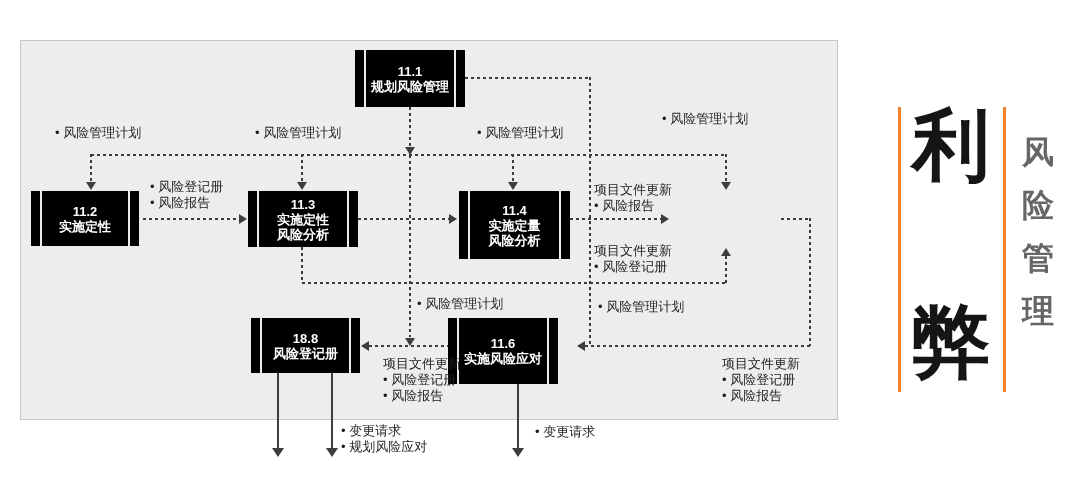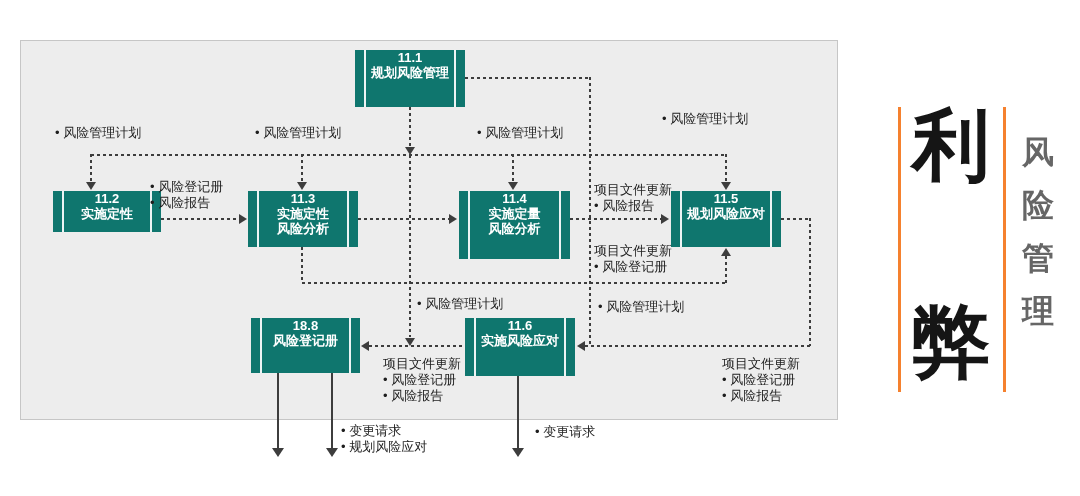--- a/index.html
+++ b/index.html
@@ -14,22 +14,22 @@
          background:repeating-linear-gradient(180deg,#3d3d3d 0 3px,transparent 3px 6px);}
   .sline{position:absolute;width:2px;background:#3d3d3d;}
   .arr{position:absolute;width:0;height:0;border-style:solid;}
   .arr.down {border-width:8px 5px 0 5px;border-color:#3d3d3d transparent transparent transparent;}
   .arr.up   {border-width:0 5px 8px 5px;border-color:transparent transparent #3d3d3d transparent;}
   .arr.left {border-width:5px 8px 5px 0;border-color:transparent #3d3d3d transparent transparent;}
   .arr.right{border-width:5px 0 5px 8px;border-color:transparent transparent transparent #3d3d3d;}
   .sarr{position:absolute;width:0;height:0;border-style:solid;
         border-width:9px 6px 0 6px;border-color:#3d3d3d transparent transparent transparent;}
   
-  .pbox{position:absolute;background:#0f766e;color:#fff;display:flex;flex-direction:column;
-        align-items:center;text-align:center;font-weight:bold;
+  .pbox{position:absolute;background:#000000;color:#fff;display:flex;flex-direction:column;
+        align-items:center;justify-content:center;text-align:center;font-weight:bold;
         font-size:13px;line-height:15px;box-sizing:border-box;}
   .pbox::before,.pbox::after{content:"";position:absolute;top:0;bottom:0;width:2px;
         background:rgba(255,255,255,.92);}
   .pbox::before{left:9px;}
   .pbox::after{right:9px;}
   .pbox span{display:block;position:relative;z-index:1;}
   
   .lbl{position:absolute;font-size:13px;line-height:16px;color:#1e1e1e;white-space:nowrap;}
   .lbl span{display:block;}
   
@@ -90,39 +90,35 @@
   <div class="sarr" style="left:272px;top:448px"></div>
   <div class="sline" style="left:331px;top:373px;height:76px"></div>
   <div class="sarr" style="left:326px;top:448px"></div>
   <div class="sline" style="left:517px;top:373px;height:76px"></div>
   <div class="sarr" style="left:512px;top:448px"></div>
 
   <div class="pbox" style="left:355px;top:50px;width:110px;height:57px">
     <span>11.1</span>
     <span>规划风险管理</span>
   </div>
-  <div class="pbox" style="left:53px;top:191px;width:108px;height:41px">
+  <div class="pbox" style="left:31px;top:191px;width:108px;height:55px">
     <span>11.2</span>
     <span>实施定性</span>
   </div>
   <div class="pbox" style="left:248px;top:191px;width:110px;height:56px">
     <span>11.3</span>
     <span>实施定性</span>
     <span>风险分析</span>
   </div>
   <div class="pbox" style="left:459px;top:191px;width:111px;height:68px">
     <span>11.4</span>
     <span>实施定量</span>
     <span>风险分析</span>
   </div>
-  <div class="pbox" style="left:671px;top:191px;width:110px;height:56px">
-    <span>11.5</span>
-    <span>规划风险应对</span>
-  </div>
-  <div class="pbox" style="left:465px;top:318px;width:110px;height:58px">
+  <div class="pbox" style="left:448px;top:318px;width:110px;height:66px">
     <span>11.6</span>
     <span>实施风险应对</span>
   </div>
   <div class="pbox" style="left:251px;top:318px;width:109px;height:55px">
     <span>18.8</span>
     <span>风险登记册</span>
   </div>
 
   <div class="lbl" style="left:55px;top:125px">
     <span>• 风险管理计划</span>

